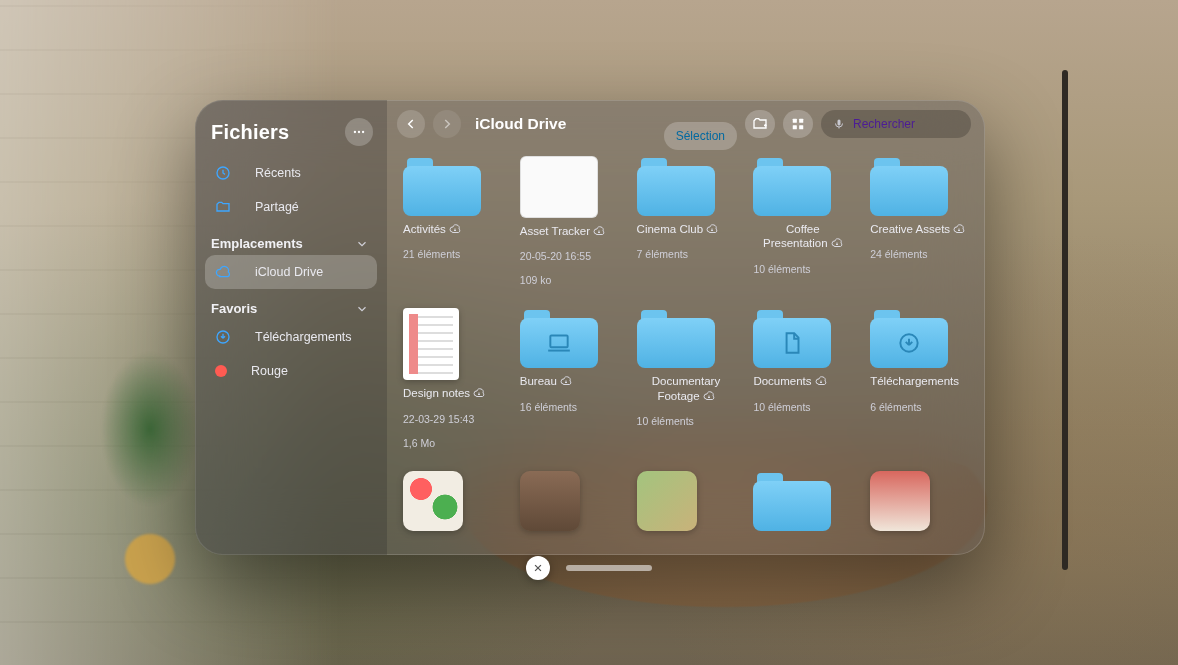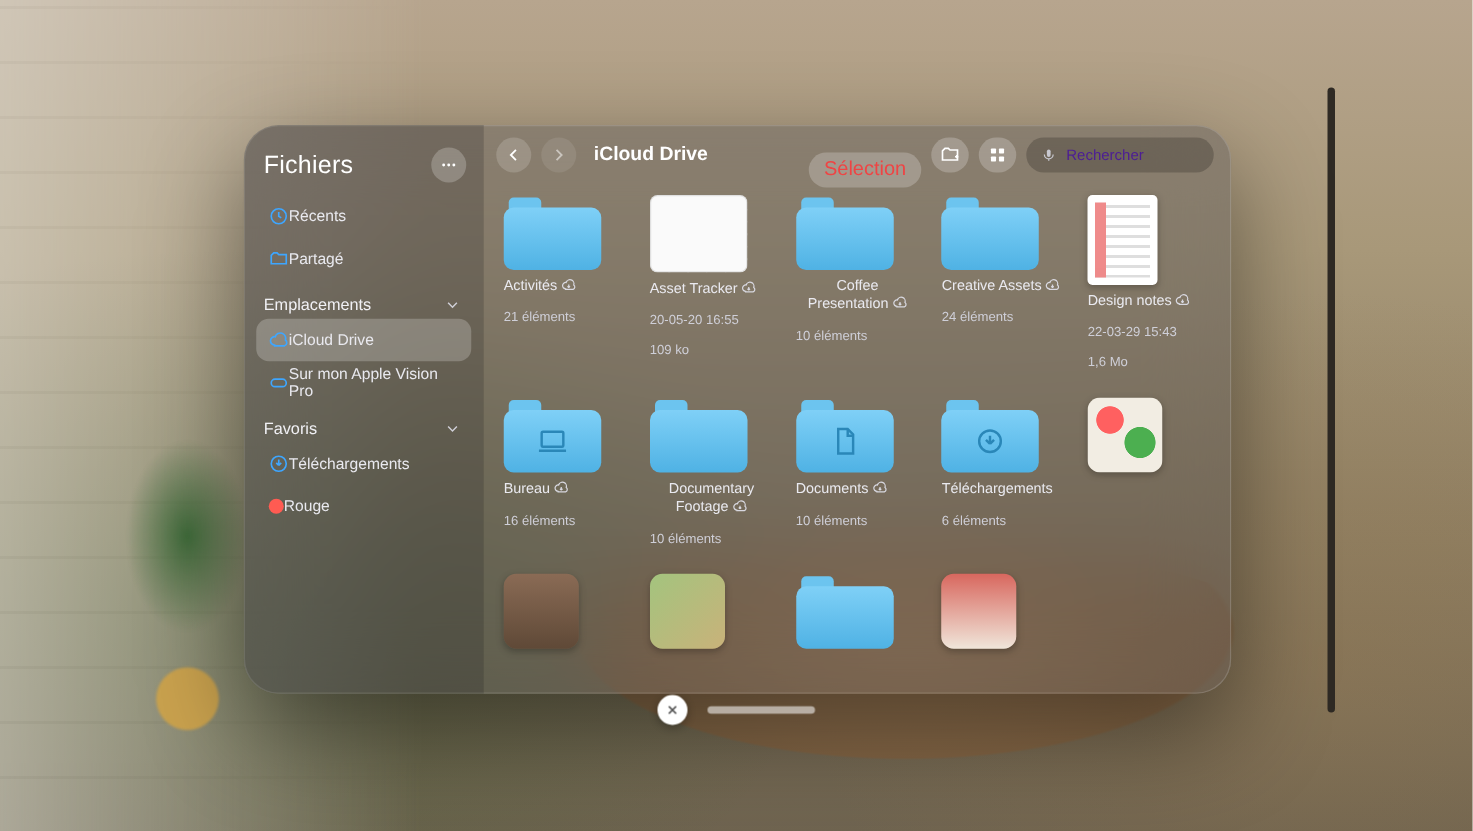--- a/index.html
+++ b/index.html
@@ -47,58 +47,58 @@
     display:flex;
     color:#fff;
   }
   .sidebar {
     width:192px; flex:none;
     background: rgba(30,30,34,0.22);
     padding:14px 10px 10px 10px;
     overflow:hidden;
   }
   .side-head { display:flex; align-items:center; justify-content:space-between; padding:4px 4px 10px 6px;}
-  .side-title { font-size:20px; font-weight:400; letter-spacing:.2px; }
+  .side-title { font-size:20px; font-weight:700; letter-spacing:.2px; }
   .pill-btn {
     width:28px; height:28px; border-radius:14px;
     background:rgba(255,255,255,.22);
     display:flex; align-items:center; justify-content:center;
     font-size:13px; color:#fff;
   }
   .side-item {
-    display:flex; align-items:center; gap:0;
+    display:flex; align-items:center; gap:24px;
     height:34px; padding:0 10px;
     border-radius:10px; font-size:12.5px; color:#e9e9ef;
     cursor:default;
   }
   .side-item.selected { background:rgba(255,255,255,.22); }
   .side-icon { width:16px; height:16px; display:flex; align-items:center; justify-content:center; }
   .side-section {
     display:flex; align-items:center; justify-content:space-between;
-    padding:12px 8px 4px 6px; font-size:13px; font-weight:400; color:#f1f1f5;
+    padding:12px 8px 4px 6px; font-size:13px; font-weight:700; color:#f1f1f5;
   }
   .chev { width:14px; height:14px; }
   .tag-dot { width:12px; height:12px; border-radius:6px; background:#ff5b52; flex:none; }
 
   .main { flex:1; display:flex; flex-direction:column; min-width:0;}
   .toolbar {
     height:48px; flex:none; display:flex; align-items:center; gap:8px;
     padding:0 14px 0 10px;
   }
   .nav-btn {
     width:28px; height:28px; border-radius:14px;
     background:rgba(255,255,255,.16);
     display:flex; align-items:center; justify-content:center;
   }
   .nav-btn.disabled { opacity:.55; }
   .loc-title { font-size:15.5px; font-weight:700; margin-left:6px; color:#fff; }
   .spacer { flex:1; }
   .tb-pill {
     height:28px; border-radius:14px; background:rgba(255,255,255,.22);
-    display:flex; align-items:center; padding:0 12px; font-size:16px; color:#ef4444;margin-top:23px;
+    display:flex; align-items:center; padding:0 12px; font-size:12px; color:#0369a1;margin-top:23px;
   }
   .tb-icon {
     width:30px; height:28px; border-radius:14px; background:rgba(255,255,255,.22);
     display:flex; align-items:center; justify-content:center;
   }
   .search {
     height:28px; border-radius:14px; background:rgba(0,0,0,.20);
     display:flex; align-items:center; gap:8px; padding:0 12px; width:150px;
     font-size:12px; color:#4c1d95;
   }
@@ -217,28 +217,20 @@
         </svg>
     </div>
     <div id="locations">
         <div class="side-item selected">
           <span class="side-icon">
             <svg width="16" height="16" viewBox="0 0 24 24" fill="none" stroke="#3ea6ff" stroke-width="2">
               <path d="M7 18a5 5 0 1 1 .8-9.95A6 6 0 0 1 20 12a4 4 0 0 1-1 7H7z"></path>
             </svg>
           </span>
           <span>iCloud Drive</span>
-        </div>
-        <div class="side-item">
-          <span class="side-icon">
-            <svg width="16" height="16" viewBox="0 0 24 24" fill="none" stroke="#3ea6ff" stroke-width="2">
-              <rect x="3" y="8" width="18" height="9" rx="4.5"></rect>
-            </svg>
-          </span>
-          <span>Sur mon Apple Vision Pro</span>
         </div>
       </div>
 
     <div class="side-section">
       <span>Favoris</span>
       <svg class="chev" viewBox="0 0 24 24" fill="none" stroke="#d0d0d8" stroke-width="2">
           <path d="M6 9l6 6 6-6"></path>
         </svg>
     </div>
     <div id="favorites">
@@ -315,20 +307,28 @@
             <div class="sheet"></div>
             <div class="name">Asset Tracker<svg class="cloud-mini" width="12" height="12" viewBox="0 0 24 24" fill="none" stroke="#d8d8e0" stroke-width="2">
                 <path d="M7 18a5 5 0 1 1 .8-9.95A6 6 0 0 1 20 12a4 4 0 0 1-1 7H7z"></path>
                 <path d="M12 11v5m0 0l-2-2m2 2l2-2"></path>
               </svg></div>
             <div class="meta">20-05-20 16:55</div>
             <div class="meta2">109 ko</div>
           </div>
           <div class="item">
             <div class="folder"></div>
+            <div class="name">Cinema Club<svg class="cloud-mini" width="12" height="12" viewBox="0 0 24 24" fill="none" stroke="#d8d8e0" stroke-width="2">
+                <path d="M7 18a5 5 0 1 1 .8-9.95A6 6 0 0 1 20 12a4 4 0 0 1-1 7H7z"></path>
+                <path d="M12 11v5m0 0l-2-2m2 2l2-2"></path>
+              </svg></div>
+            <div class="meta">7 éléments</div>
+          </div>
+          <div class="item">
+            <div class="folder"></div>
             <div class="name">Coffee Presentation<svg class="cloud-mini" width="12" height="12" viewBox="0 0 24 24" fill="none" stroke="#d8d8e0" stroke-width="2">
                 <path d="M7 18a5 5 0 1 1 .8-9.95A6 6 0 0 1 20 12a4 4 0 0 1-1 7H7z"></path>
                 <path d="M12 11v5m0 0l-2-2m2 2l2-2"></path>
               </svg></div>
             <div class="meta">10 éléments</div>
           </div>
           <div class="item">
             <div class="folder"></div>
             <div class="name">Creative Assets<svg class="cloud-mini" width="12" height="12" viewBox="0 0 24 24" fill="none" stroke="#d8d8e0" stroke-width="2">
                 <path d="M7 18a5 5 0 1 1 .8-9.95A6 6 0 0 1 20 12a4 4 0 0 1-1 7H7z"></path>

